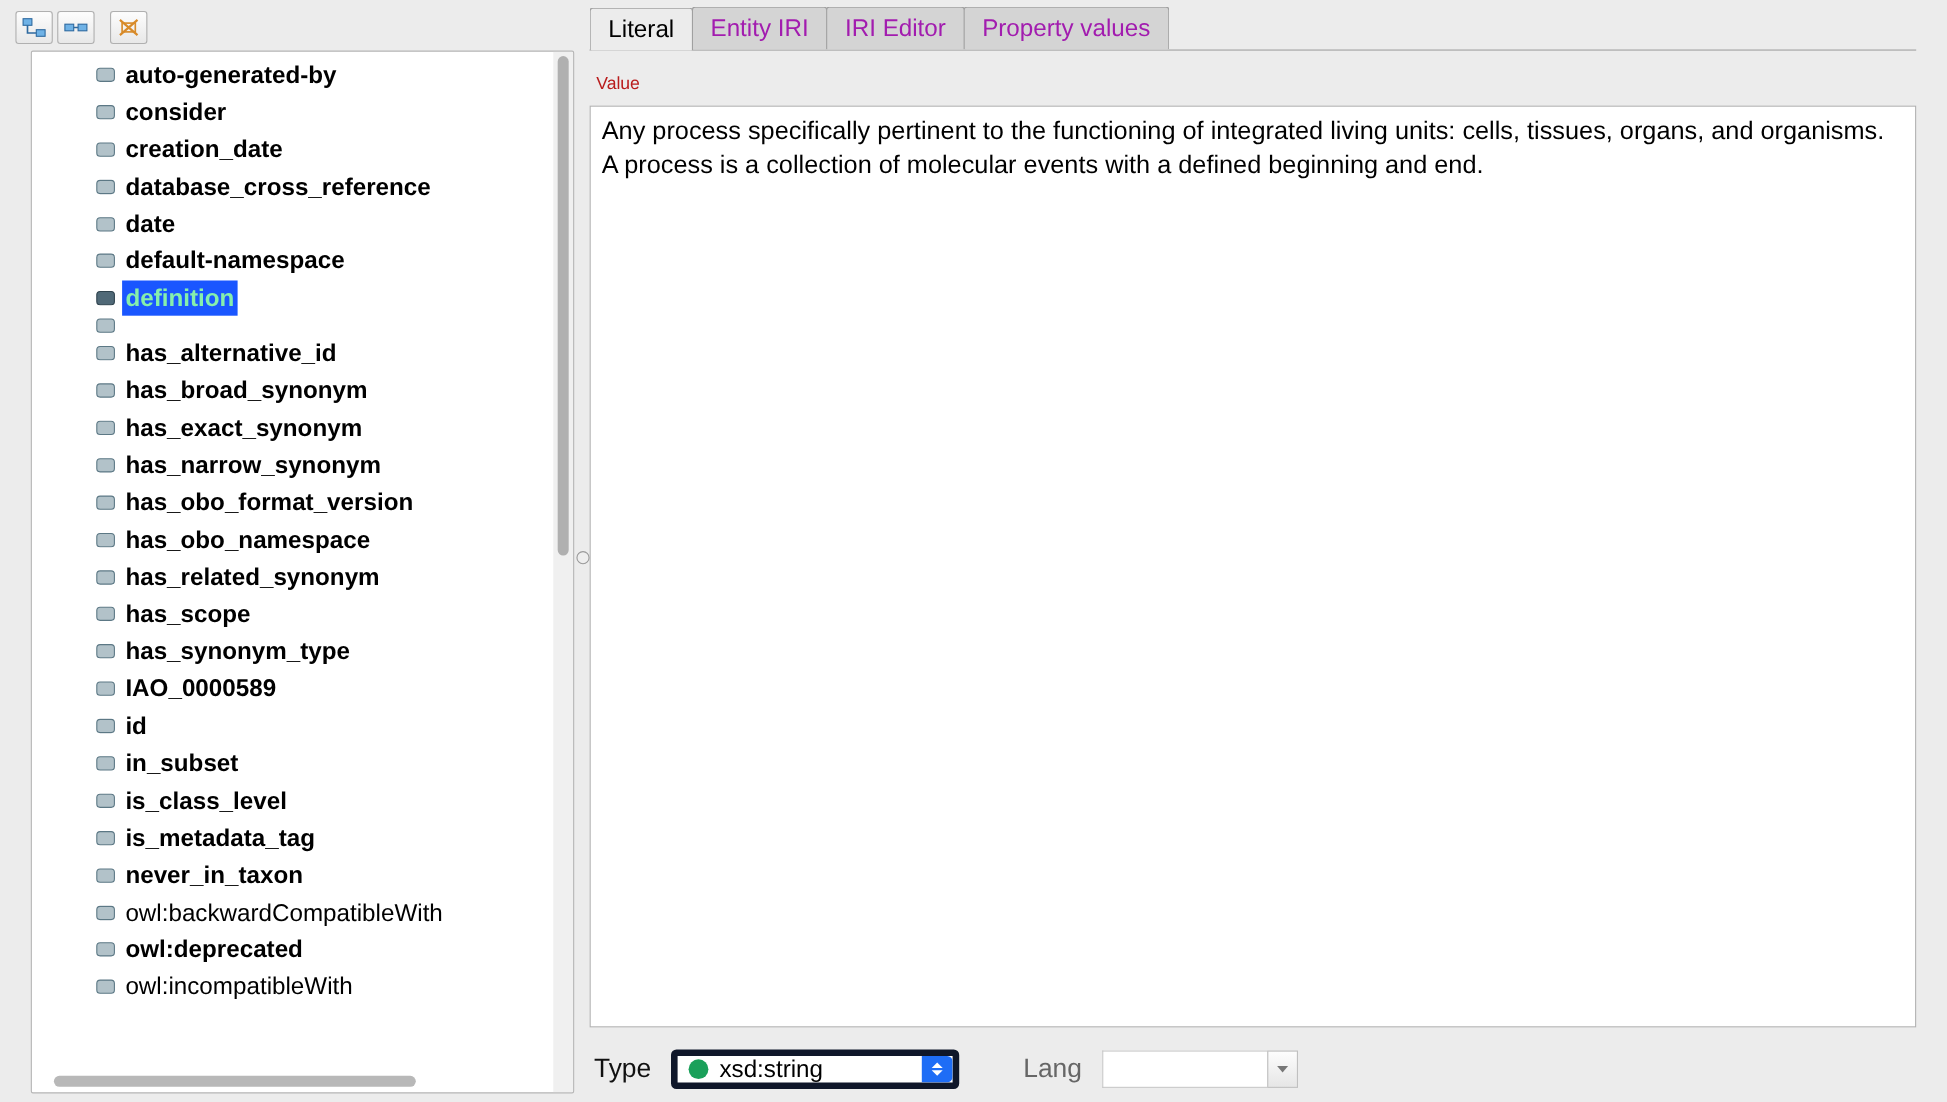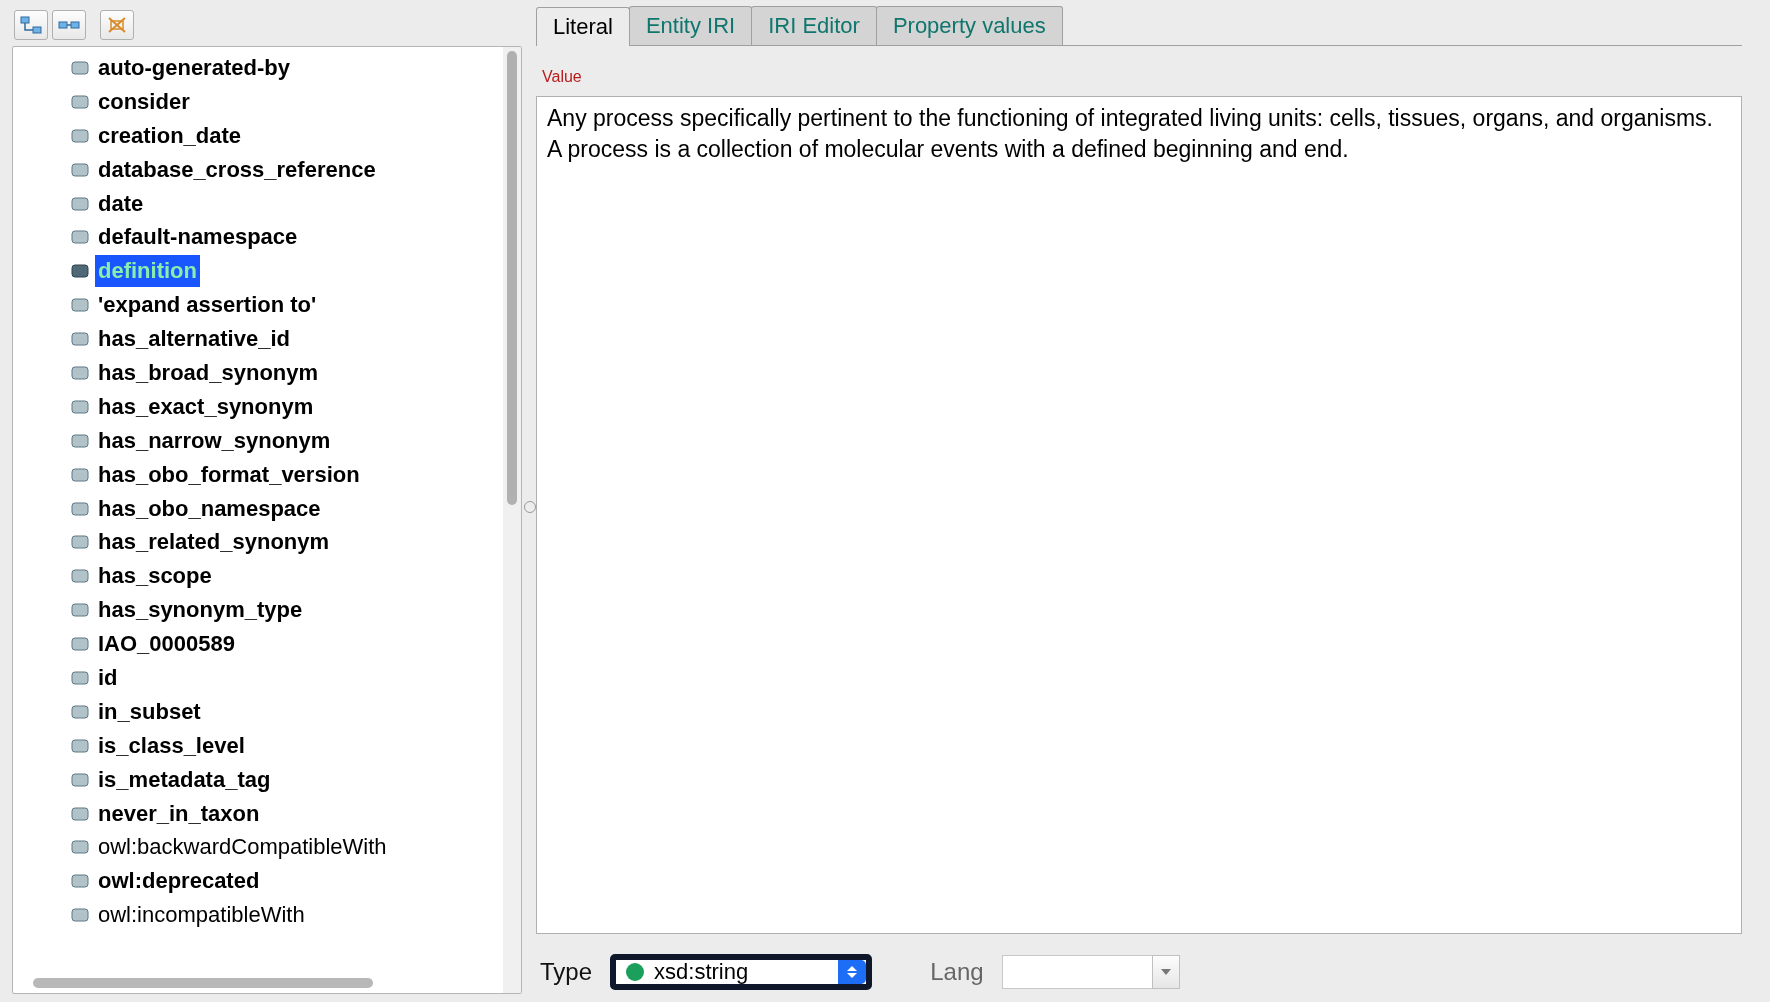--- a/index.html
+++ b/index.html
@@ -49,20 +49,21 @@
 }
 .tool-btn svg { display:block; }
 .tree-wrap {
   flex: 1;
   border: 1px solid #b5b5b5;
   background: #fff;
   border-radius: 2px;
   overflow: hidden;
   position: relative;
   display: flex;
+  margin-left: 16px;
 }
 .tree-scroll {
   flex: 1;
   overflow-y: auto;
   overflow-x: auto;
   padding: 4px 0 4px 0;
 }
 .tree-item {
   display: flex;
   align-items: center;
@@ -129,21 +130,21 @@
   display: flex;
   border-bottom: 1px solid #a0a0a0;
 }
 .tab {
   padding: 6px 16px 6px 16px;
   font-size: 22px;
   background: #d4d4d4;
   border: 1px solid #a0a0a0;
   border-bottom: none;
   margin-right: -1px;
-  color: #0f766e;
+  color: #a21caf;
   cursor: pointer;
   border-radius: 3px 3px 0 0;
 }
 .tab.active {
   background: #ececec;
   position: relative;
   top: 1px;
   color: #000;
 }
 .value-label {
@@ -324,21 +325,20 @@
           <div class="tree-item selected">
             <svg class="prop-icon" viewBox="0 0 18 14">
               <rect x="1" y="1" width="16" height="12"></rect>
             </svg>
             <span class="label-text">definition</span>
           </div>
           <div class="tree-item">
             <svg class="prop-icon" viewBox="0 0 18 14">
               <rect x="1" y="1" width="16" height="12"></rect>
             </svg>
-            <span class="label-text">'expand assertion to'</span>
           </div>
           <div class="tree-item">
             <svg class="prop-icon" viewBox="0 0 18 14">
               <rect x="1" y="1" width="16" height="12"></rect>
             </svg>
             <span class="label-text">has_alternative_id</span>
           </div>
           <div class="tree-item">
             <svg class="prop-icon" viewBox="0 0 18 14">
               <rect x="1" y="1" width="16" height="12"></rect>

